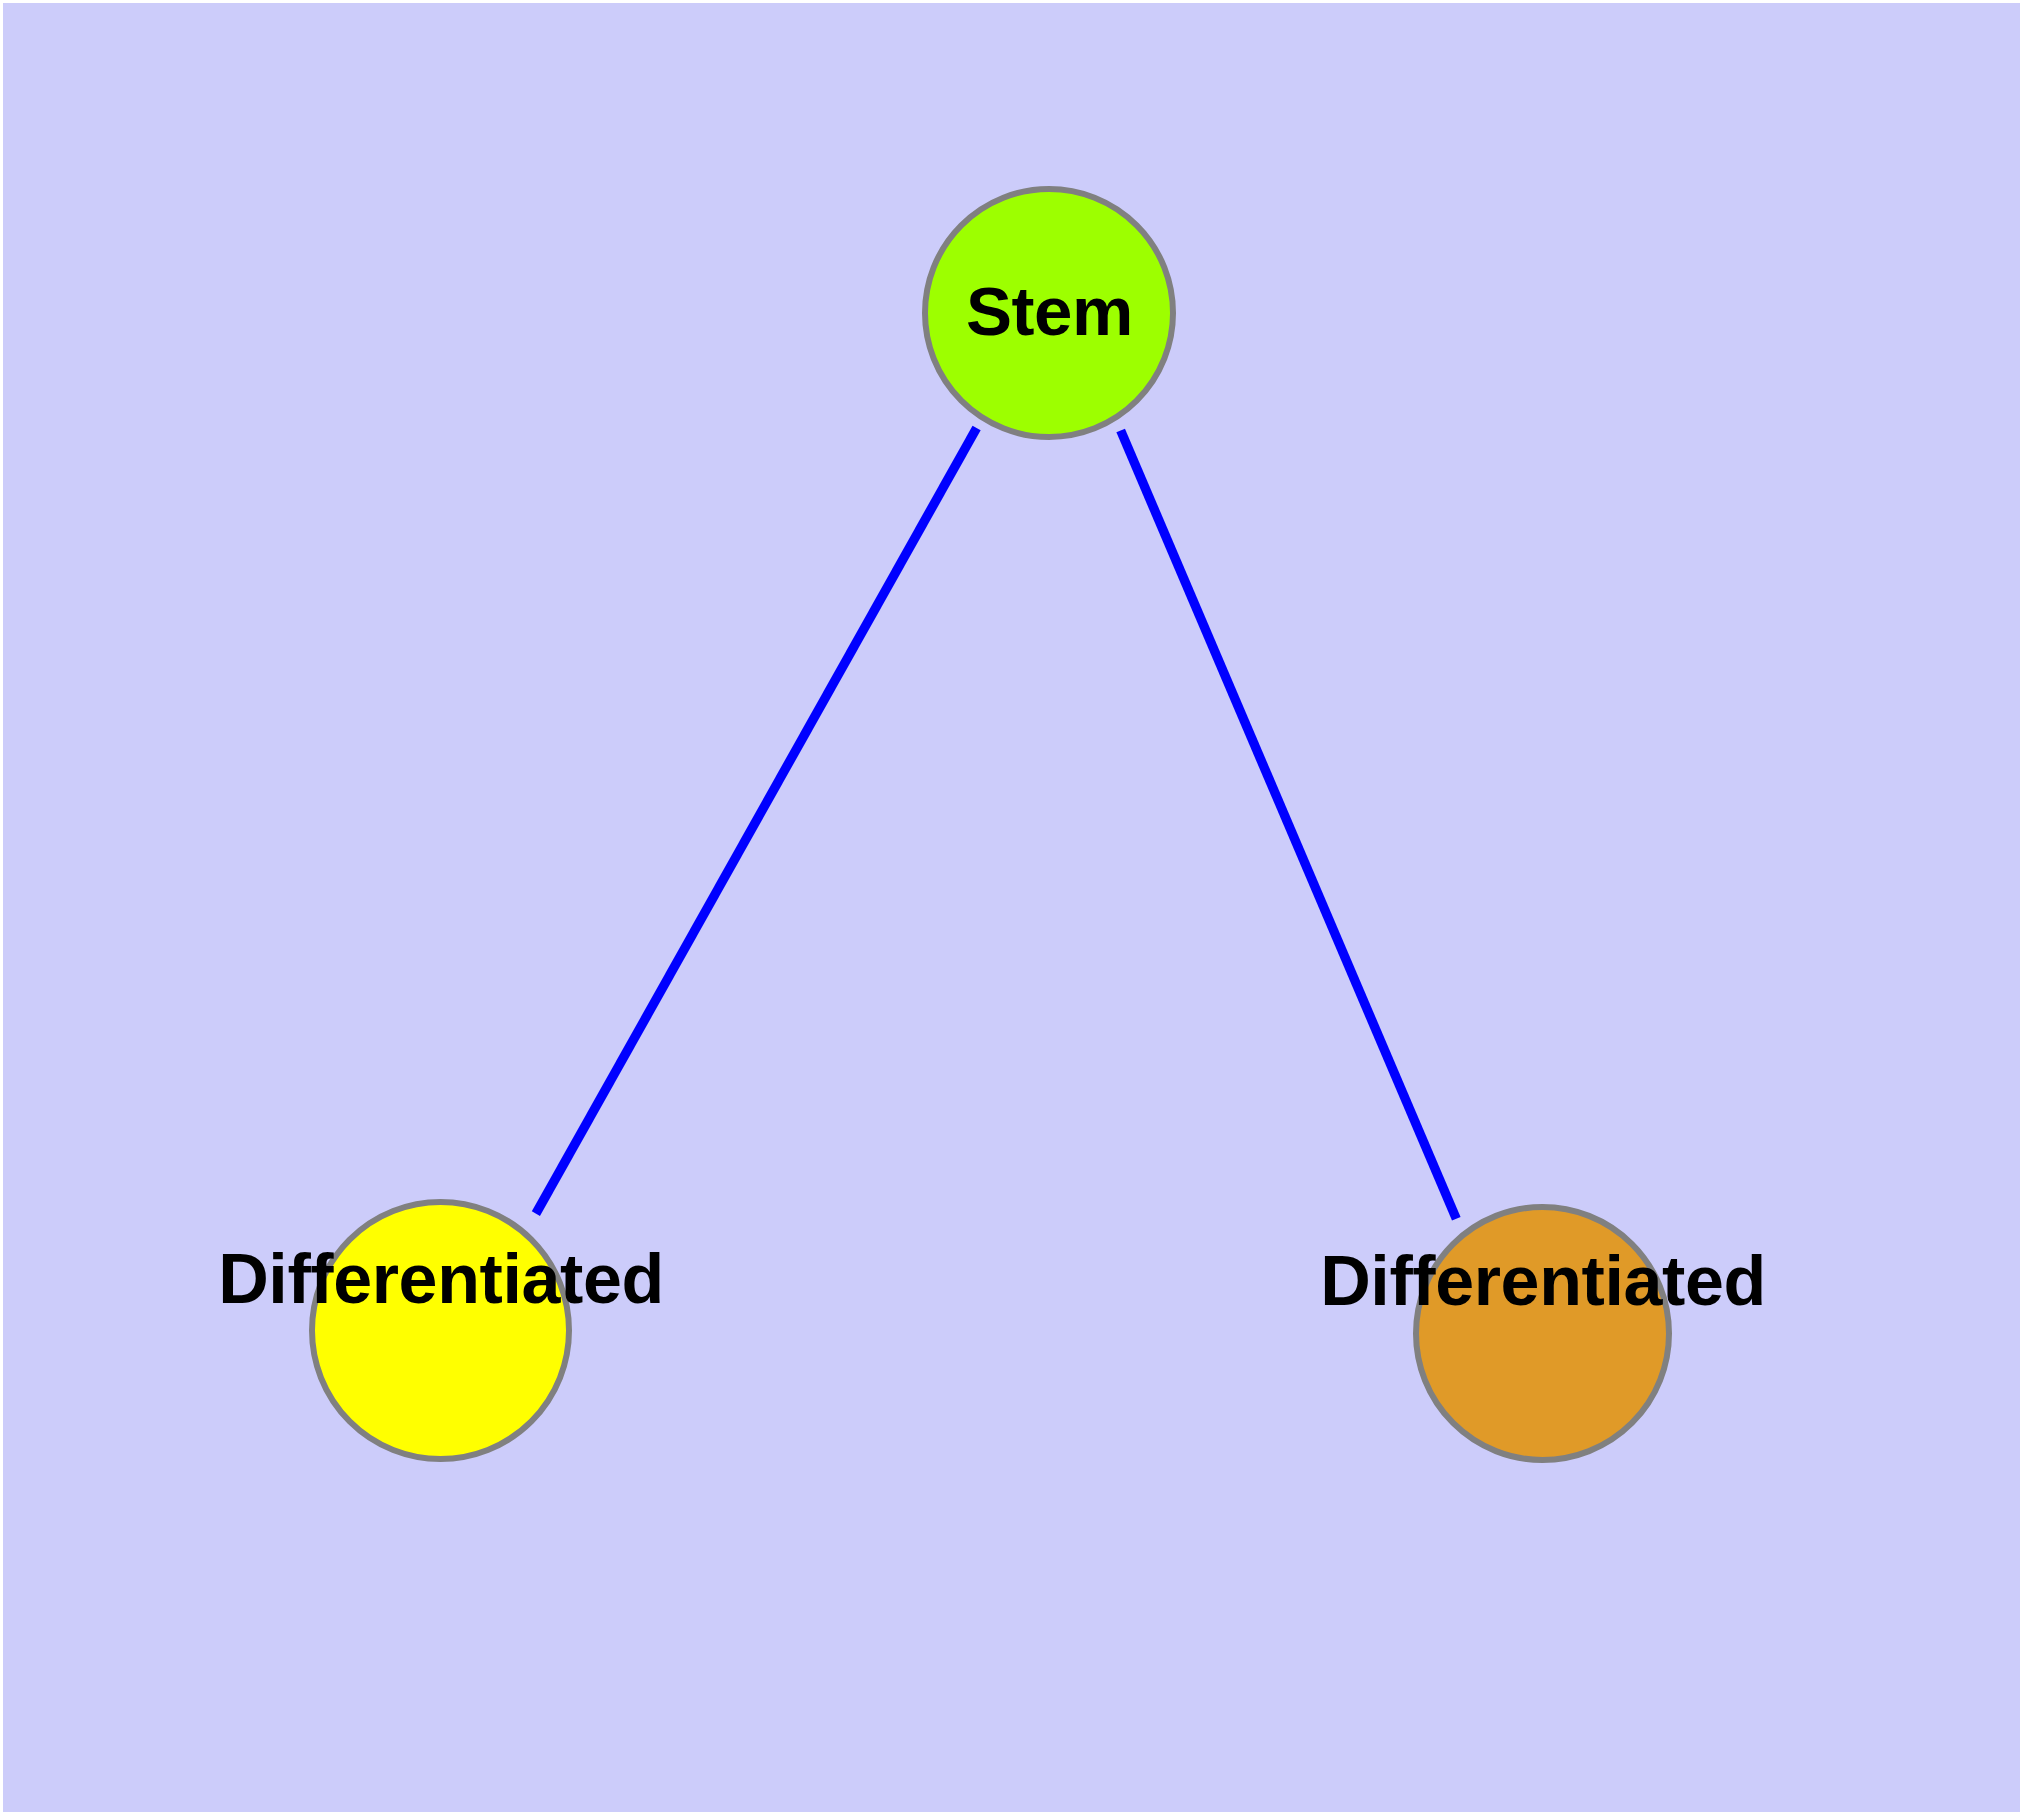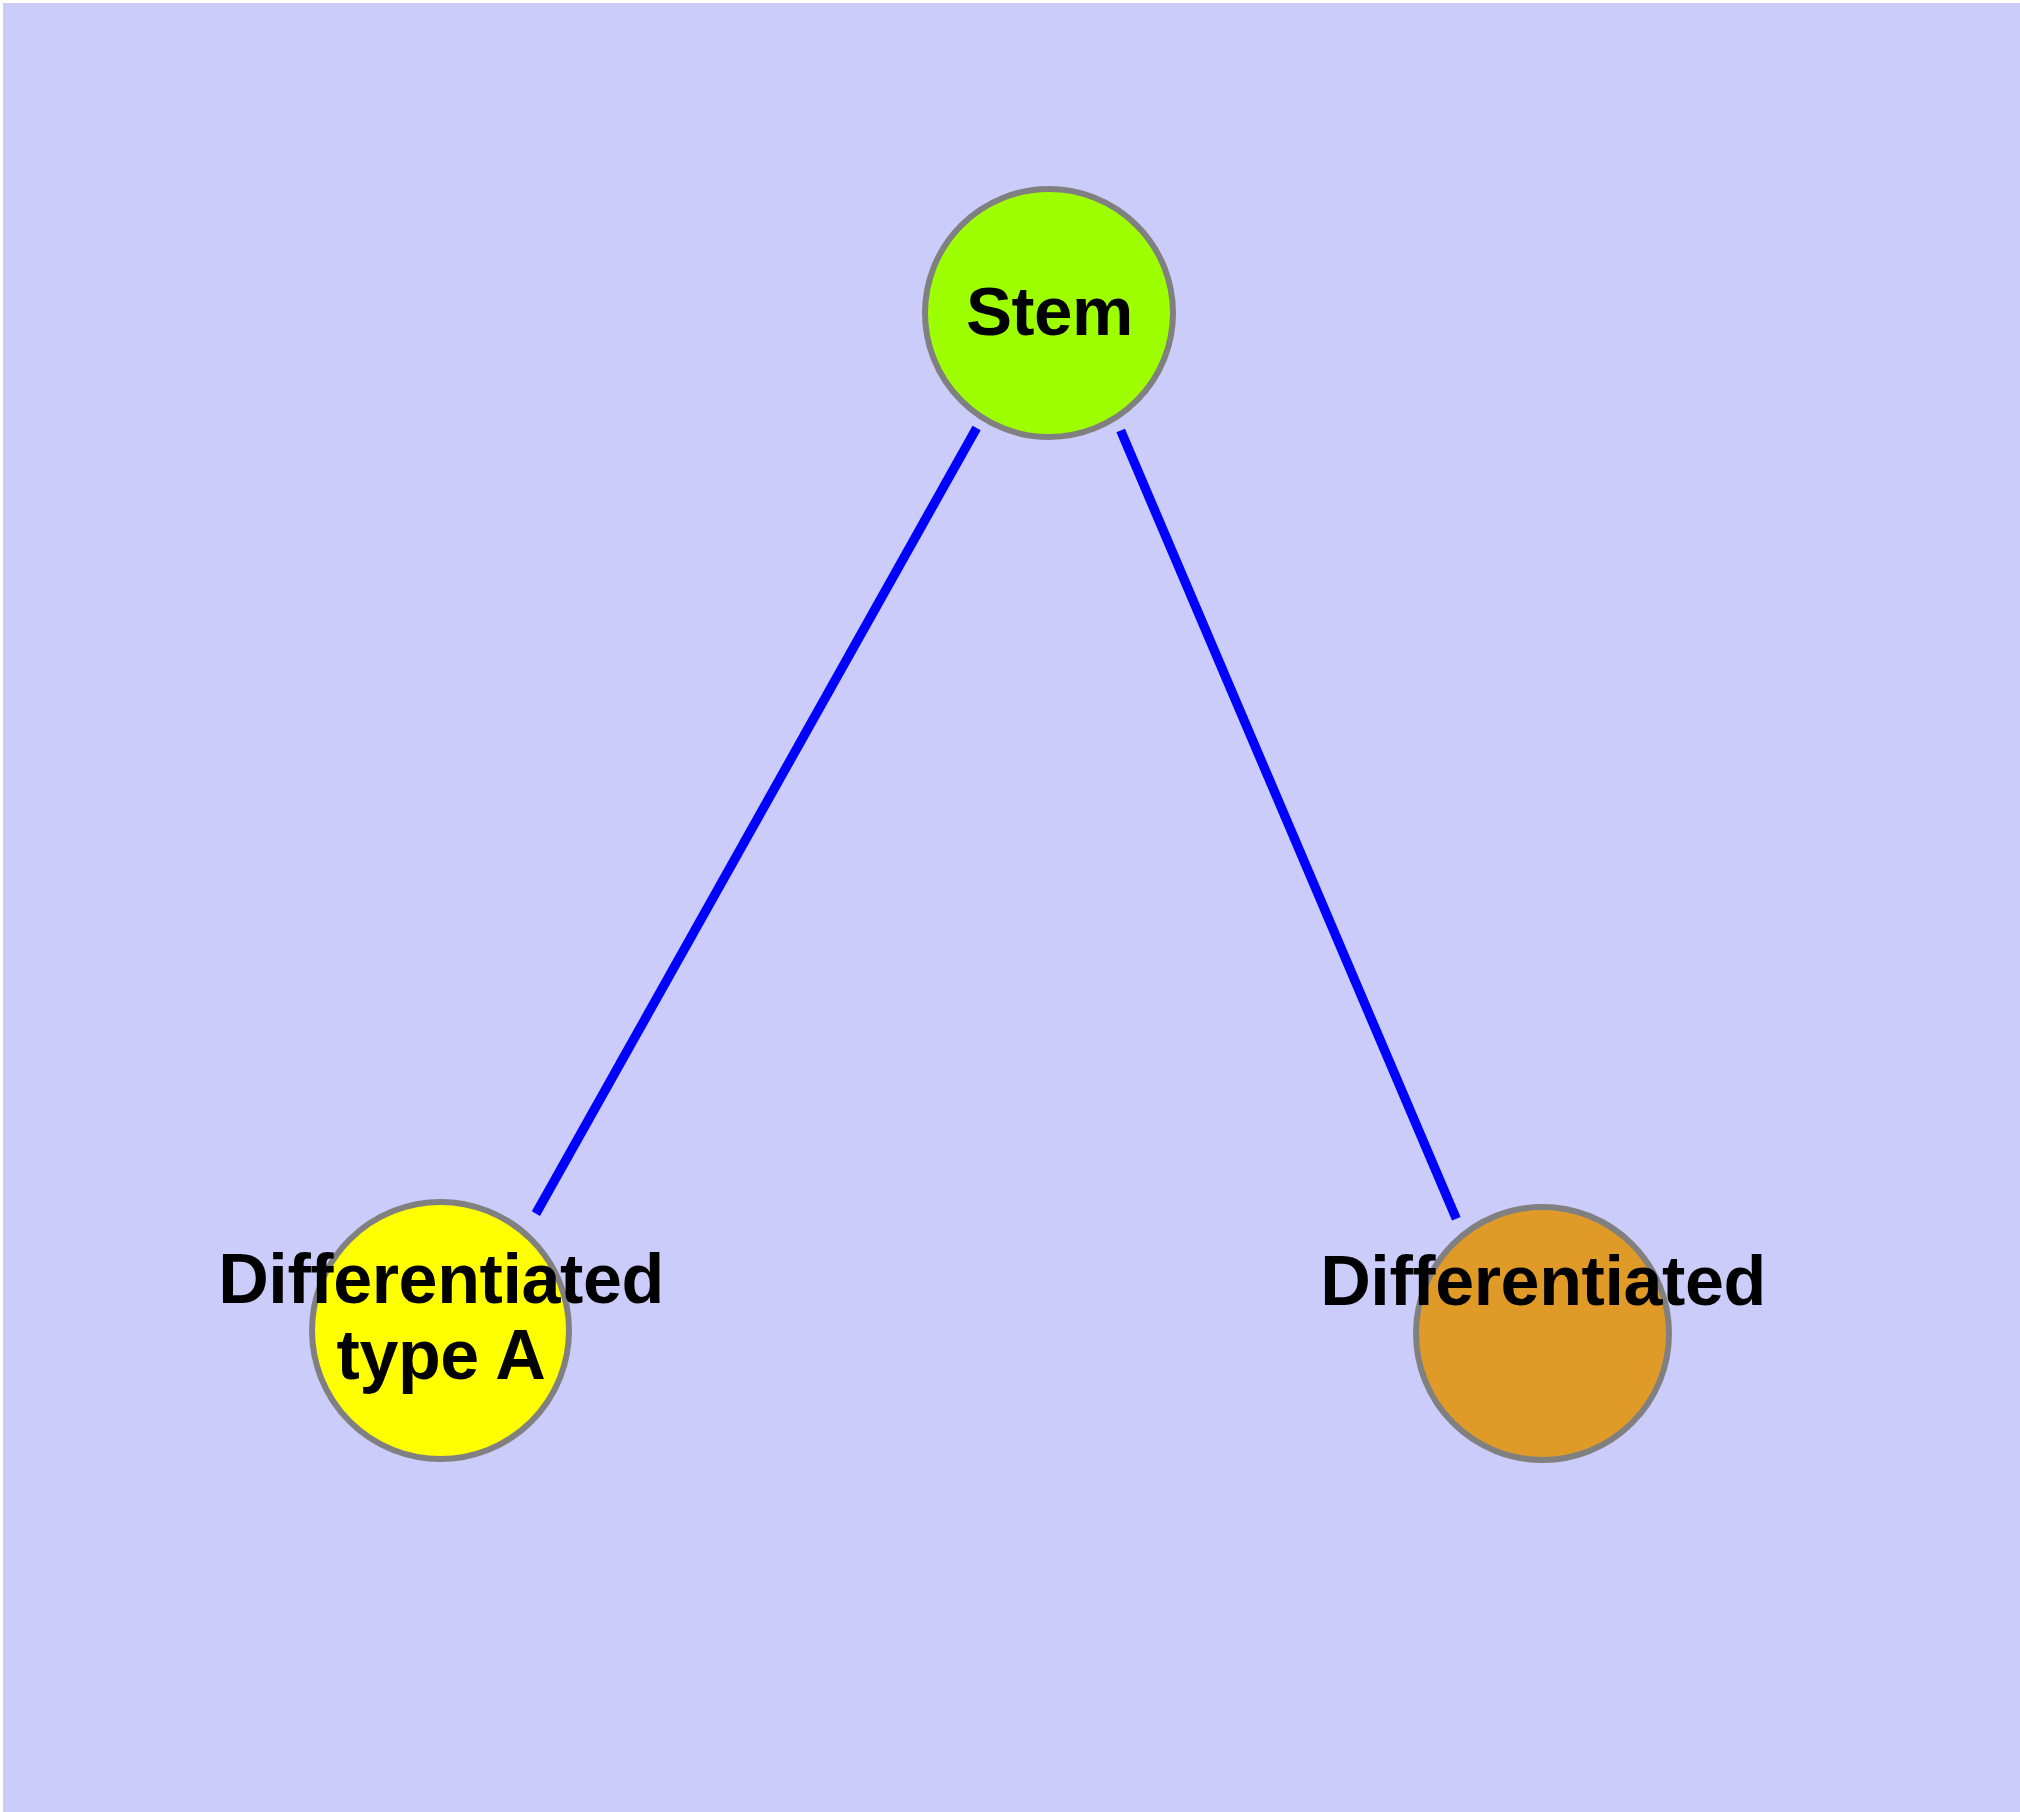--- a/index.html
+++ b/index.html
@@ -119,20 +119,20 @@
     <line x1="1152" y1="505" x2="632" y2="1432" stroke="#0000ff" stroke-width="11" stroke-linecap="butt"></line>
     <line x1="1322" y1="508" x2="1718" y2="1438" stroke="#0000ff" stroke-width="11" stroke-linecap="butt"></line>
   </svg>
 
   <div id="node-layer">
 
     <div id="node-stem" class="node" style="left: 922px; top: 186px; width: 254px; height: 254px; background: rgb(157, 255, 0); border-color: rgb(128, 128, 128);"></div>
     <div id="label-stem" class="node-label">Stem</div>
 
     <div id="node-diffA" class="node" style="left: 309px; top: 1199px; width: 263px; height: 263px; background: rgb(255, 255, 0); border-color: rgb(128, 128, 128);"></div>
-    <div id="label-diffA" class="node-label"><span>Differentiated</span><br><span>type A</span></div>
+    <div id="label-diffA" class="node-label"><span>Differentiated</span><br></div>
 
     <div id="node-diffB" class="node" style="left: 1413px; top: 1204px; width: 259px; height: 259px; background: rgb(224, 154, 40); border-color: rgb(128, 128, 128);"></div>
     <div id="label-diffB" class="node-label"><span>Differentiated</span><br></div>
 
   </div>
 </div>
 
 
 </body></html>

